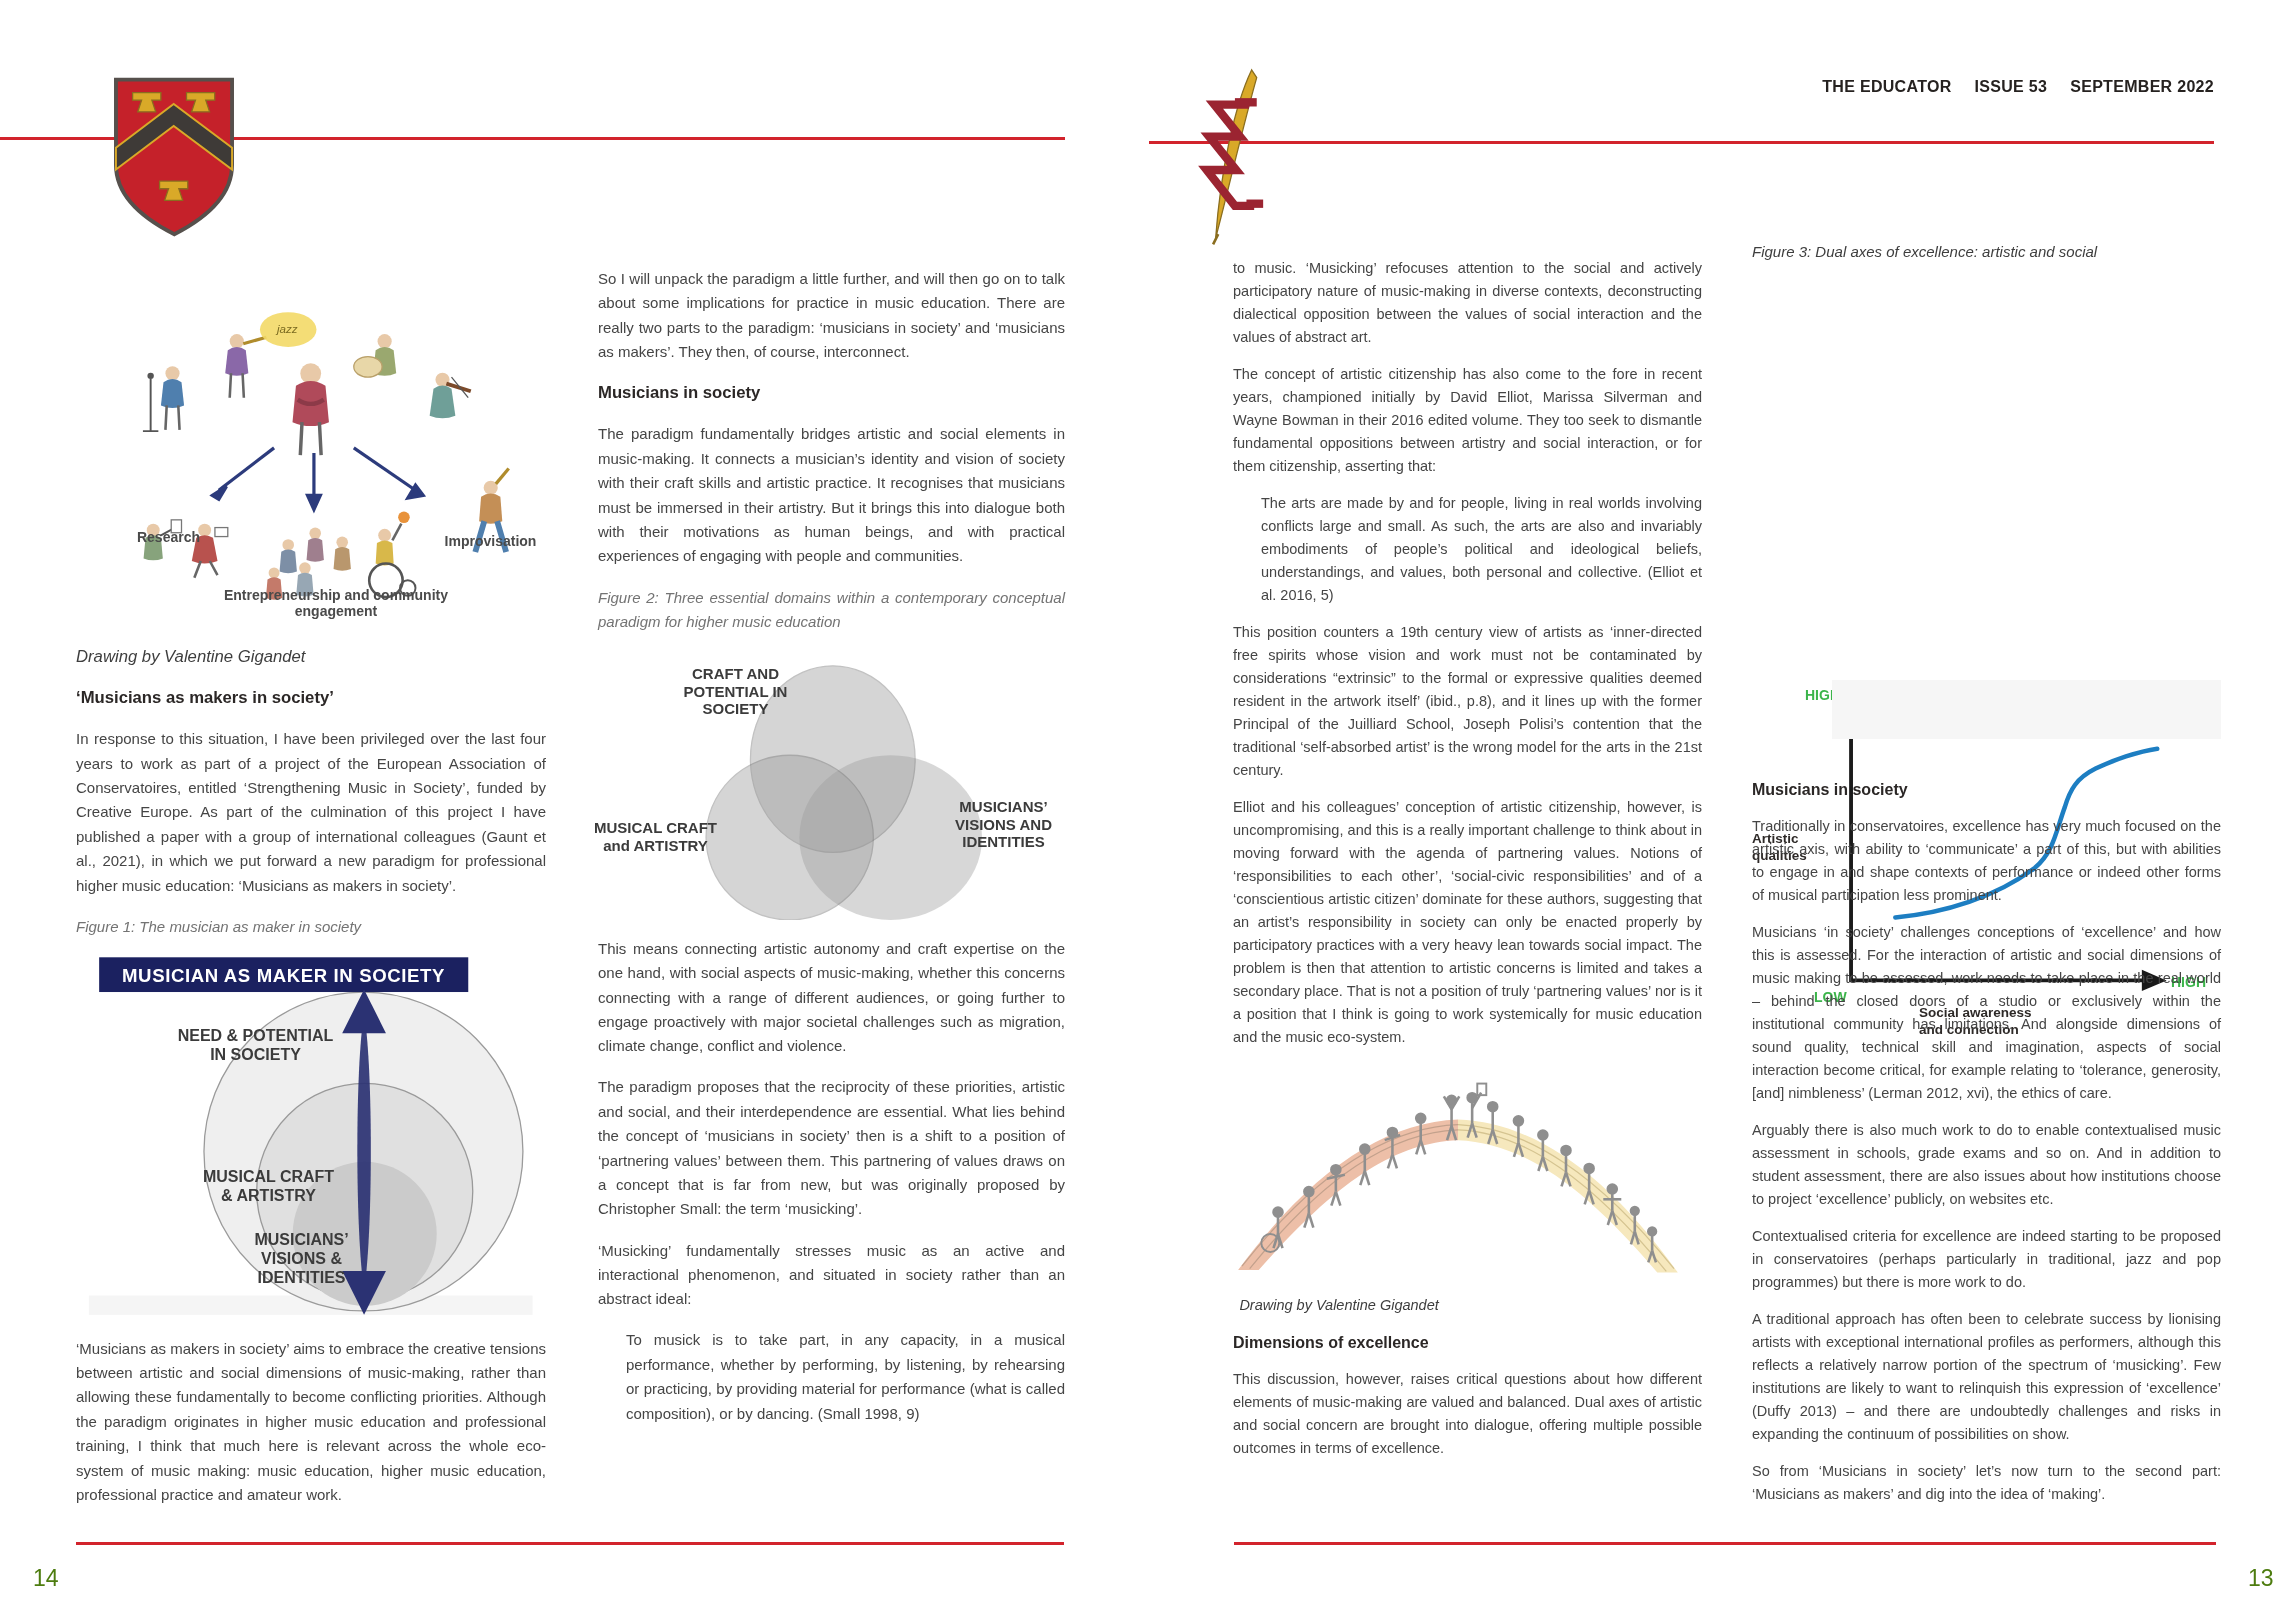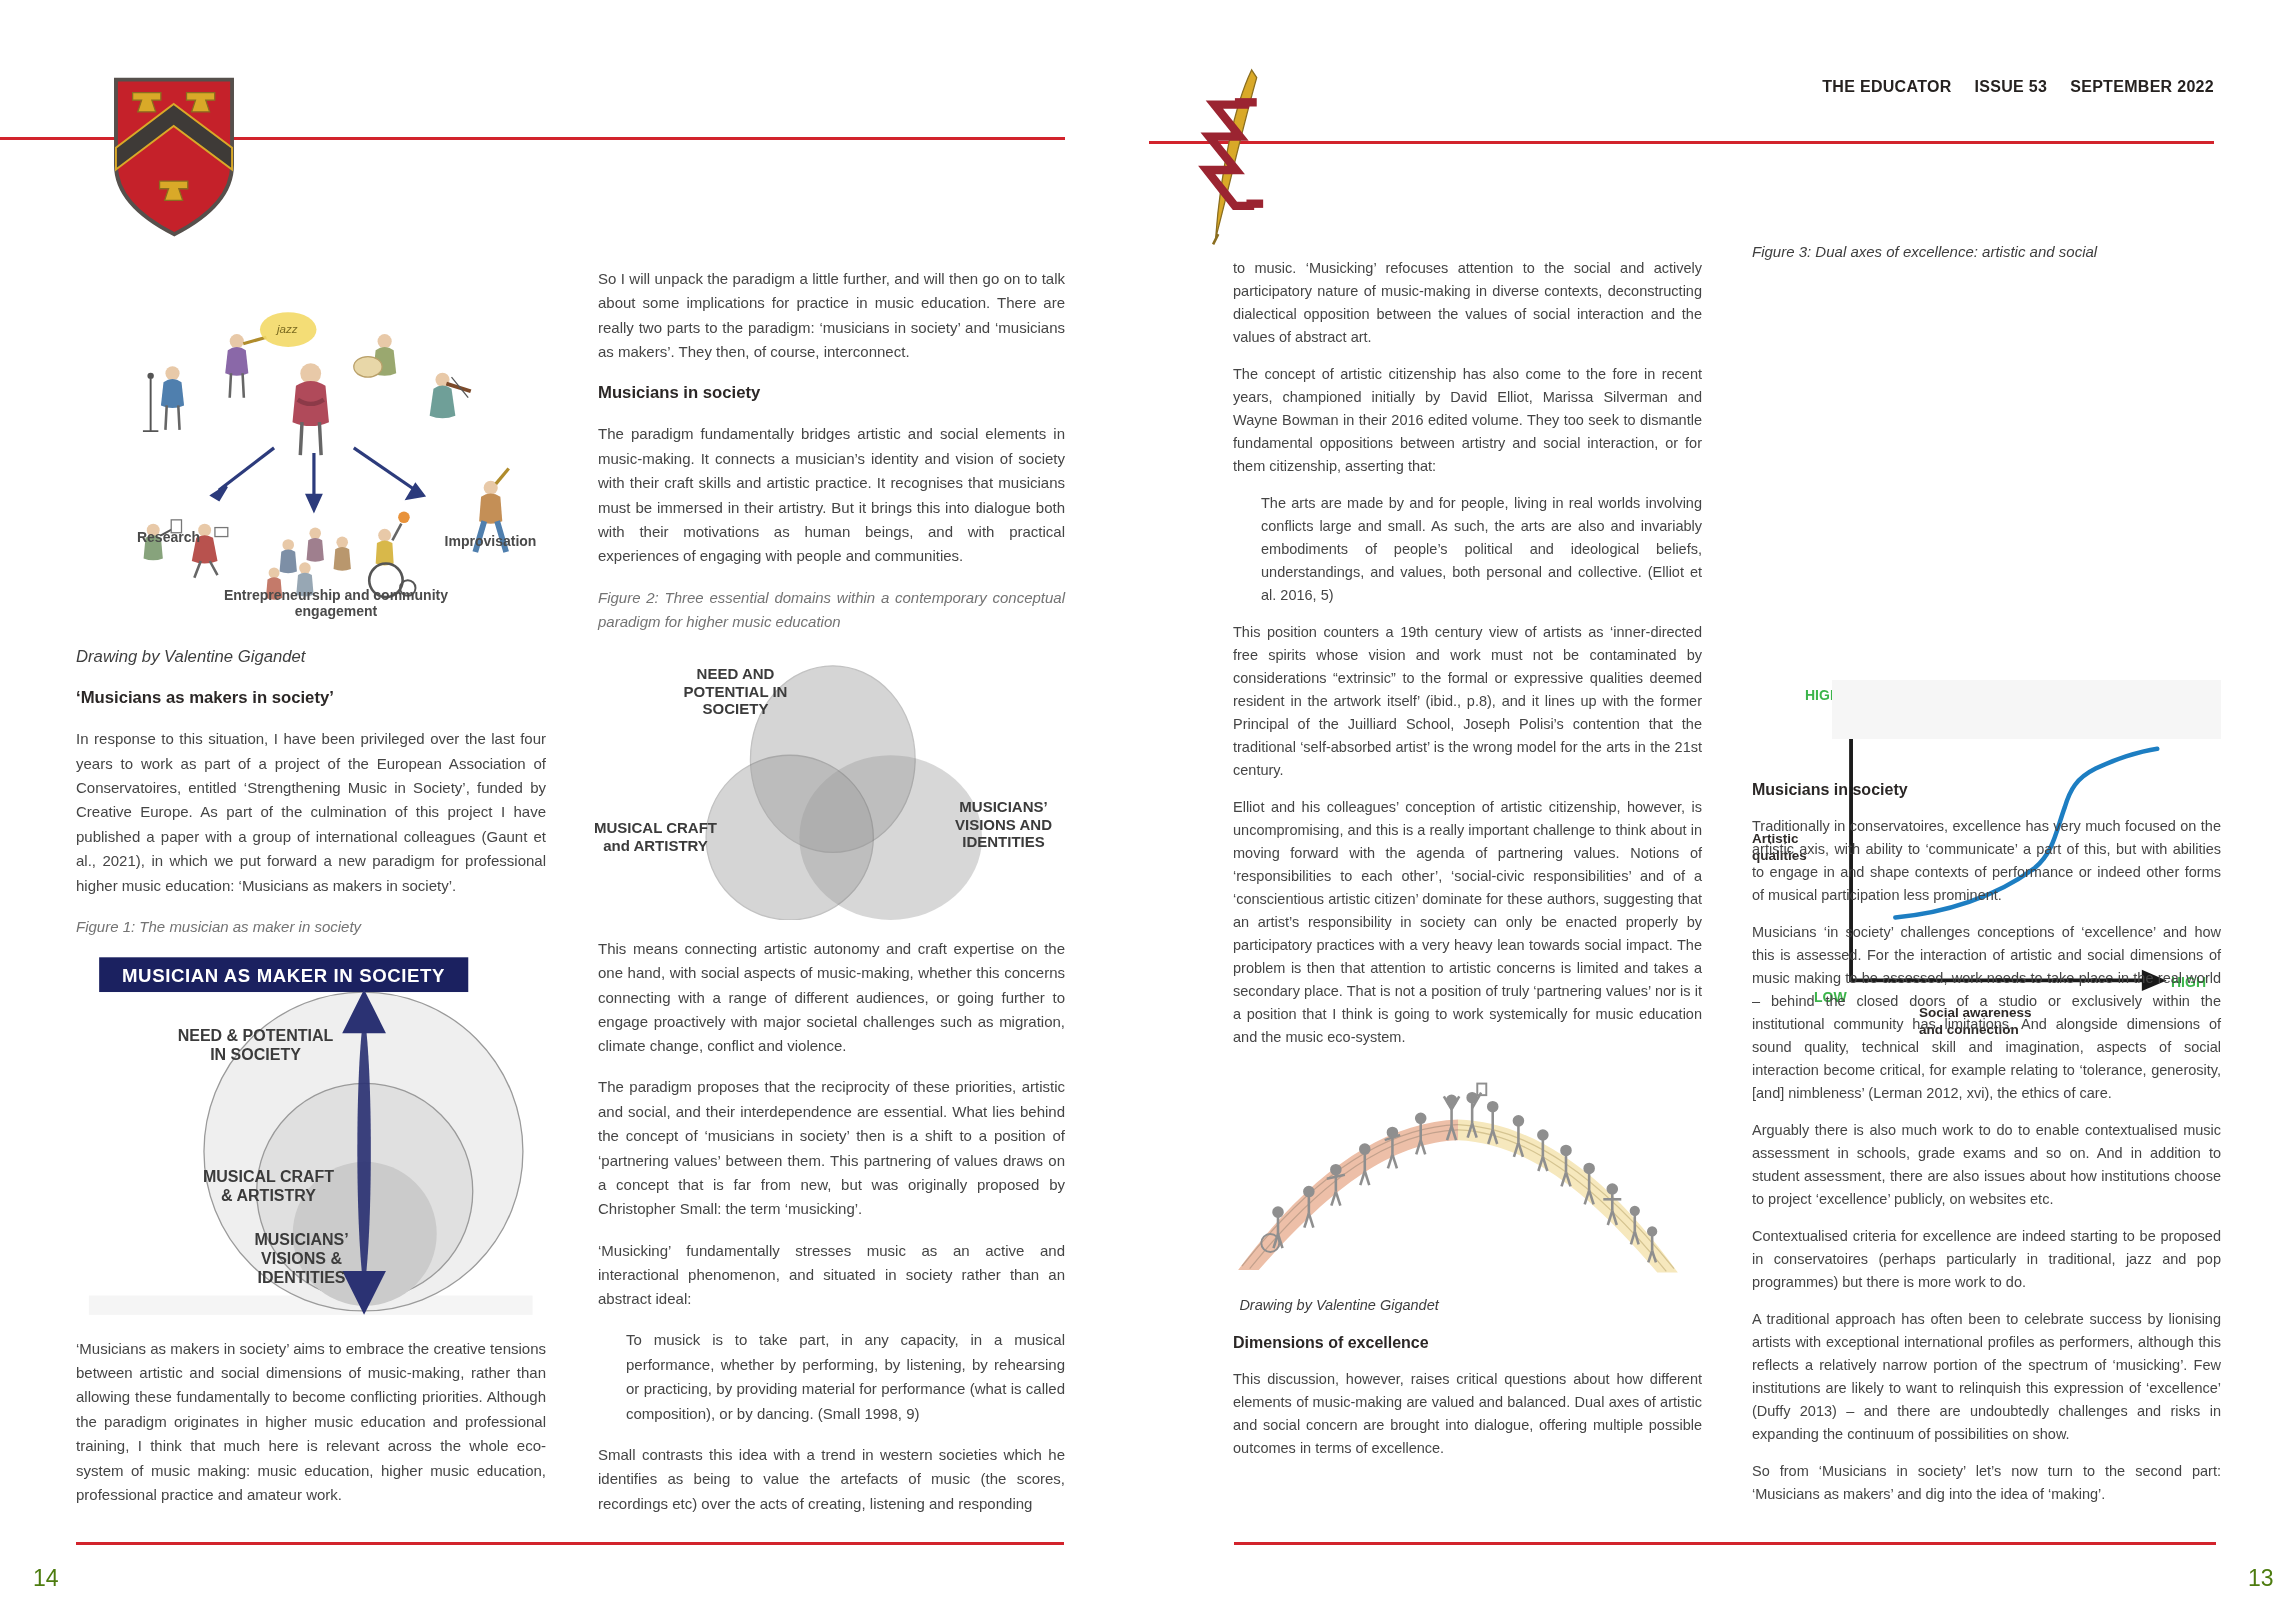--- a/index.html
+++ b/index.html
@@ -197,35 +197,34 @@
   <div class="heading">Musicians in society</div>
   <div class="para">The paradigm fundamentally bridges artistic and social elements in music-making. It connects a musician’s identity and vision of society with their craft skills and artistic practice. It recognises that musicians must be immersed in their artistry. But it brings this into dialogue both with their motivations as human beings, and with practical experiences of engaging with people and communities.</div>
   <div class="figcap">Figure 2: Three essential domains within a contemporary conceptual paradigm for higher music education</div>
 
   <div class="figwrap" style="width:467px;height:269px;">
     <svg width="467" height="269" viewBox="0 0 726 418">
       <ellipse cx="455" cy="290" rx="142" ry="128" fill="#9c9c9c" opacity="0.40"></ellipse>
       <ellipse cx="365" cy="168" rx="128" ry="145" fill="#9c9c9c" opacity="0.42" stroke="#6f6f6f" stroke-width="2"></ellipse>
       <ellipse cx="298" cy="290" rx="130" ry="128" fill="#9c9c9c" opacity="0.42" stroke="#6f6f6f" stroke-width="2"></ellipse>
     </svg>
-    <div class="figlabel vennlabel pre" style="left:67px;top:14px;width:141px;">NEED AND
+    <div class="figlabel vennlabel pre" style="left:67px;top:14px;width:141px;">CRAFT AND
 POTENTIAL IN
 SOCIETY</div>
     <div class="figlabel vennlabel pre" style="left:-13px;top:168px;width:141px;">MUSICAL CRAFT
 and ARTISTRY</div>
     <div class="figlabel vennlabel pre" style="left:341px;top:147px;width:129px;">MUSICIANS’
 VISIONS AND
 IDENTITIES</div>
   </div>
 
   <div class="para" style="margin-top:16.7px;">This means connecting artistic autonomy and craft expertise on the one hand, with social aspects of music-making, whether this concerns connecting with a range of different audiences, or going further to engage proactively with major societal challenges such as migration, climate change, conflict and violence.</div>
   <div class="para">The paradigm proposes that the reciprocity of these priorities, artistic and social, and their interdependence are essential. What lies behind the concept of ‘musicians in society’ then is a shift to a position of ‘partnering values’ between them. This partnering of values draws on a concept that is far from new, but was originally proposed by Christopher Small: the term ‘musicking’.</div>
   <div class="para">‘Musicking’ fundamentally stresses music as an active and interactional phenomenon, and situated in society rather than an abstract ideal:</div>
   <div class="quote-l">To musick is to take part, in any capacity, in a musical performance, whether by performing, by listening, by rehearsing or practicing, by providing material for performance (what is called composition), or by dancing. (Small 1998, 9)</div>
-  <div class="para">Small contrasts this idea with a trend in western societies which he identifies as being to value the artefacts of music (the scores, recordings etc) over the acts of creating, listening and responding</div>
 </div>
 
 <div class="redline" style="left:76px;top:1542px;width:988px;"></div>
 <div class="pagenum" style="left:33px;top:1565px;">14</div>
 
 <div class="redline" style="left:1149px;top:141px;width:1065px;"></div>
 <div class="pagehead">
   <span>THE EDUCATOR</span>
   <span>ISSUE 53</span>
   <span>SEPTEMBER 2022</span>

